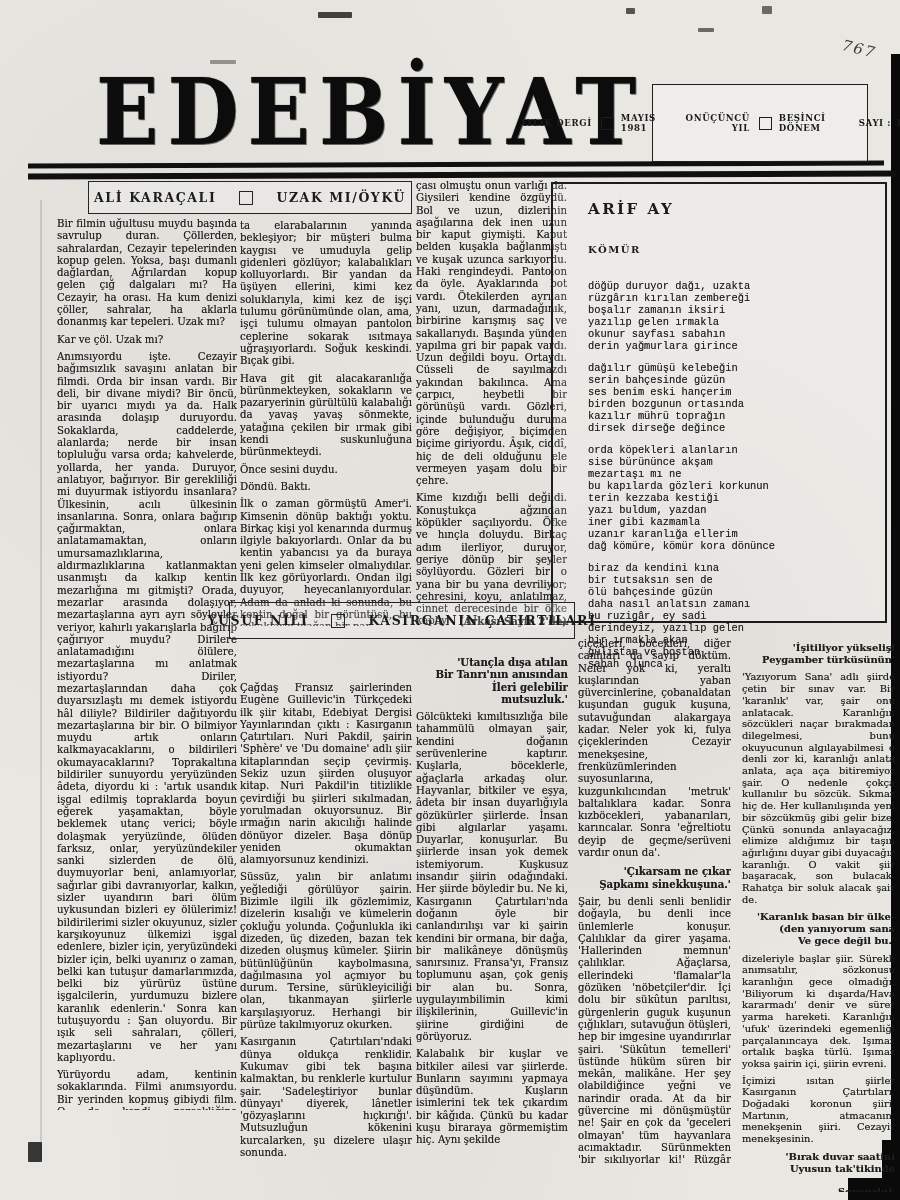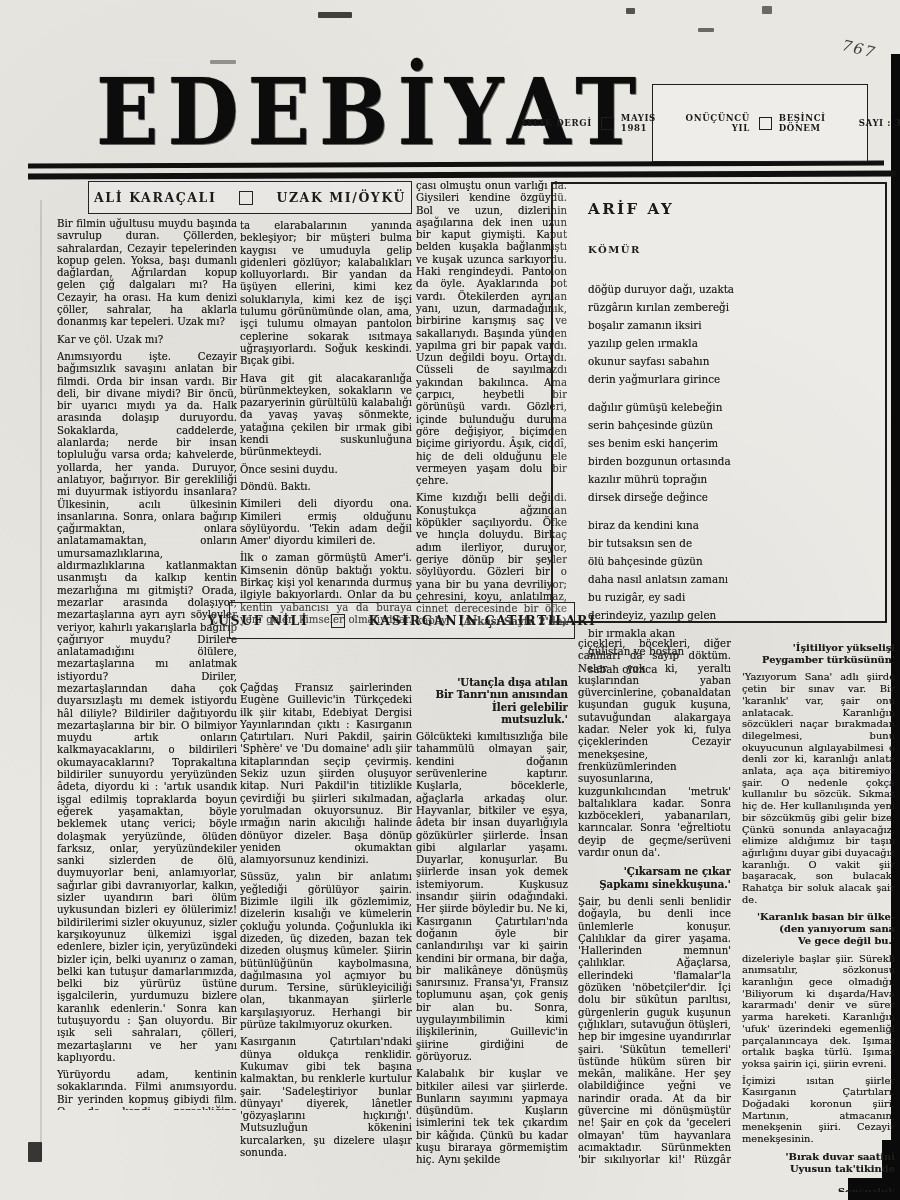--- a/index.html
+++ b/index.html
@@ -56,36 +56,36 @@
     position:absolute; overflow:hidden; text-align:justify;
     font-size:10.2px; line-height:12.3px; color:#1d1d1d;
     text-shadow:0 0 0.5px rgba(25,25,25,0.55);
   }
   .col p { margin:0; }
   .col p + p { margin-top:5px; }
   .c-1 { left:57px;  top:218px; width:180px; height:892px; }
   .c-2 { left:240px; top:220px; width:172px; height:406px; }
   .c-3 { left:416px; top:180px; width:151px; height:447px; }
   .r-1 { left:240px; top:682px; width:172px; height:486px; }
-  .r-2 { left:416px; top:650px; width:152px; height:512px;margin-top:20px; }
+  .r-2 { left:416px; top:650px; width:152px; height:512px; }
   .r-3 { left:578px; top:638px; width:153px; height:528px; }
   .r-4 { left:742px; top:636px; width:153px; height:556px; font-size:9.9px; line-height:11.7px; }
   .contnote {
     position:absolute; right:0; bottom:0; font-weight:bold; background:#e9e7e2; padding:2px 0 0 10px;
   }
   .rquote { font-weight:bold; white-space:pre-line; margin:6px 0 6px 12px !important; text-align:right; }
   
   .poembox {
     position:absolute; left:551px; top:182px; width:332px; height:437px;
     border:2px solid #1c1c1c; background:rgba(255,255,255,0.18);
   }
   .poem-author { position:absolute; left:35px; top:16px; font-weight:bold; font-size:15px; letter-spacing:2.5px; }
   .poem-title  { position:absolute; left:35px; top:60px; font-weight:bold; font-size:10px; letter-spacing:1.5px; }
-  .poem-body   { position:absolute; left:35px; top:96px; width:280px; font-size:10.4px; line-height:18px;
-                 color:#1d1d1d; text-shadow:0 0 0.5px rgba(25,25,25,0.5); }
+  .poem-body   { position:absolute; left:35px; top:96px; width:280px; font-size:10.4px; line-height:12px;
+                 color:#1d1d1d; text-shadow:0 0 0.5px rgba(25,25,25,0.5);font-family:Liberation Mono, monospace; }
   .stanza { white-space:pre-line; margin:0 0 10px 0; }
 </style>
 </head>
 <body>
 
 <div class="page">
 
   <div class="edge-right"></div>
   <div class="edge-corner"></div>
   <div class="edge-corner2"></div>
@@ -131,21 +131,20 @@
     <p>Kar ve çöl. Uzak mı?</p>
     <p>Anımsıyordu işte. Cezayir bağımsızlık savaşını anlatan bir filmdi. Orda bir insan vardı. Bir deli, bir divane miydi? Bir öncü, bir uyarıcı mıydı ya da. Halk arasında dolaşıp duruyordu. Sokaklarda, caddelerde, alanlarda; nerde bir insan topluluğu varsa orda; kahvelerde, yollarda, her yanda. Duruyor, anlatıyor, bağırıyor. Bir gerekliliği mi duyurmak istiyordu insanlara? Ülkesinin, acılı ülkesinin insanlarına. Sonra, onlara bağırıp çağırmaktan, onlara anlatamamaktan, onların umursamazlıklarına, aldırmazlıklarına katlanmaktan usanmıştı da kalkıp kentin mezarlığına mı gitmişti? Orada, mezarlar arasında dolaşıyor, mezartaşlarına ayrı ayrı söylevler veriyor, kahırlı yakarışlarla bağırıp çağırıyor muydu? Dirilere anlatamadığını ölülere, mezartaşlarına mı anlatmak istiyordu? Diriler, mezartaşlarından daha çok duyarsızlaştı mı demek istiyordu hâl diliyle? Bildiriler dağıtıyordu mezartaşlarına bir bir. O bilmiyor muydu artık onların kalkmayacaklarını, o bildirileri okumayacaklarını? Toprakaltına bildiriler sunuyordu yeryüzünden âdeta, diyordu ki : 'artık usandık işgal edilmiş topraklarda boyun eğerek yaşamaktan, böyle beklemek utanç verici; böyle dolaşmak yeryüzünde, ölüden farksız, onlar, yeryüzündekiler sanki sizlerden de ölü, duymuyorlar beni, anlamıyorlar, sağırlar gibi davranıyorlar, kalkın, sizler uyandırın bari ölüm uykusundan bizleri ey ölülerimiz! bildirilerimi sizler okuyunuz, sizler karşıkoyunuz ülkemizi işgal edenlere, bizler için, yeryüzündeki bizler için, belki uyanırız o zaman, belki kan tutuşur damarlarımızda, belki biz yürürüz üstüne işgalcilerin, yurdumuzu bizlere karanlık edenlerin.' Sonra kan tutuşuyordu : Şan oluyordu. Bir ışık seli sahraları, çölleri, mezartaşlarını ve her yanı kaplıyordu.</p>
     <p>Yürüyordu adam, kentinin sokaklarında. Filmi anımsıyordu. Bir yerinden kopmuş gibiydi film. O da kendi gerçekliğine dönüyordu. Ağır ağır inen akşamdı, sokaklara, caddelere, pazaryerinin uğultulu kalabalığı üzerine.</p>
 
   </div>
   <div class="col c-2">
     <p>ta elarabalarının yanında bekleşiyor; bir müşteri bulma kaygısı ve umuduyla gelip gidenleri gözlüyor; kalabalıkları kolluyorlardı. Bir yandan da üşüyen ellerini, kimi kez soluklarıyla, kimi kez de işçi tulumu görünümünde olan, ama, işçi tulumu olmayan pantolon ceplerine sokarak ısıtmaya uğraşıyorlardı. Soğuk keskindi. Bıçak gibi.</p>
     <p>Hava git git alacakaranlığa bürünmekteyken, sokakların ve pazaryerinin gürültülü kalabalığı da yavaş yavaş sönmekte, yatağına çekilen bir ırmak gibi kendi suskunluğuna bürünmekteydi.</p>
     <p>Önce sesini duydu.</p>
     <p>Döndü. Baktı.</p>
-    <p>Kimileri deli diyordu ona. Kimileri ermiş olduğunu söylüyordu. 'Tekin adam değil Amer' diyordu kimileri de.</p>
     <p>İlk o zaman görmüştü Amer'i. Kimsenin dönüp baktığı yoktu. Birkaç kişi yol kenarında durmuş ilgiyle bakıyorlardı. Onlar da bu kentin yabancısı ya da buraya yeni gelen kimseler olmalıydılar. İlk kez görüyorlardı. Ondan ilgi duyuyor, heyecanlanıyordular. Adam da anladı ki sonunda, bu kentin doğal bir görüntüsü, bu sokakların olağan bir par-</p>
   </div>
   <div class="col c-3">
     <p>çası olmuştu onun varlığı da. Giysileri kendine özgüydü. Bol ve uzun, dizlerinin aşağılarına dek inen uzun bir kaput giymişti. Kaput belden kuşakla bağlanmıştı ve kuşak uzunca sarkıyordu. Haki rengindeydi. Pantolon da öyle. Ayaklarında bot vardı. Ötekilerden ayrılan yanı, uzun, darmadağınık, birbirine karışmış saç ve sakallarıydı. Başında yünden yapılma gri bir papak vardı. Uzun değildi boyu. Ortaydı. Cüsseli de sayılmazdı yakından bakılınca. Ama çarpıcı, heybetli bir görünüşü vardı. Gözleri, içinde bulunduğu duruma göre değişiyor, biçimden biçime giriyordu. Âşık, ciddî, hiç de deli olduğunu ele vermeyen yaşam dolu bir çehre.</p>
     <p>Kime kızdığı belli değildi. Konuştukça ağzından köpükler saçılıyordu. Öfke ve hınçla doluydu. Birkaç adım ilerliyor, duruyor, geriye dönüp bir şeyler söylüyordu. Gözleri bir o yana bir bu yana devriliyor; çehresini, koyu, anlatılmaz, cinnet derecesinde bir öfke kaplıyor, içten içe köpürüyor, geriye dönüp âdeta böğürüyor, yeniden yürüyordu. Ateşler saçıyordu sanki çevresine. Kime kızdığı belli değildi. Kime niçin, ne söylediği de. Anlamıyordu adam.</p>
     <span class="contnote">(Arkası Sayfa 2'de)</span>
   </div>
 
   <div class="poembox">
     <div class="poem-author">ARİF AY</div>
@@ -156,20 +155,29 @@
 boşalır zamanın iksiri
 yazılıp gelen ırmakla
 okunur sayfası sabahın
 derin yağmurlara girince</div>
       <div class="stanza">dağılır gümüşü kelebeğin
 serin bahçesinde güzün
 ses benim eski hançerim
 birden bozgunun ortasında
 kazılır mührü toprağın
 dirsek dirseğe değince</div>
+      <div class="stanza">orda köpekleri alanların
+sise bürününce akşam
+mezartaşı mı ne
+bu kapılarda gözleri korkunun
+terin kezzaba kestiği
+yazı buldum, yazdan
+iner gibi kazmamla
+uzanır karanlığa ellerim
+dağ kömüre, kömür kora dönünce</div>
       <div class="stanza">biraz da kendini kına
 bir tutsaksın sen de
 ölü bahçesinde güzün
 daha nasıl anlatsın zamanı
 bu ruzigâr, ey sadi
 derindeyiz, yazılıp gelen
 bir ırmakla akan
 gülistan ve bostan
 sabah olunca</div>
     </div>

